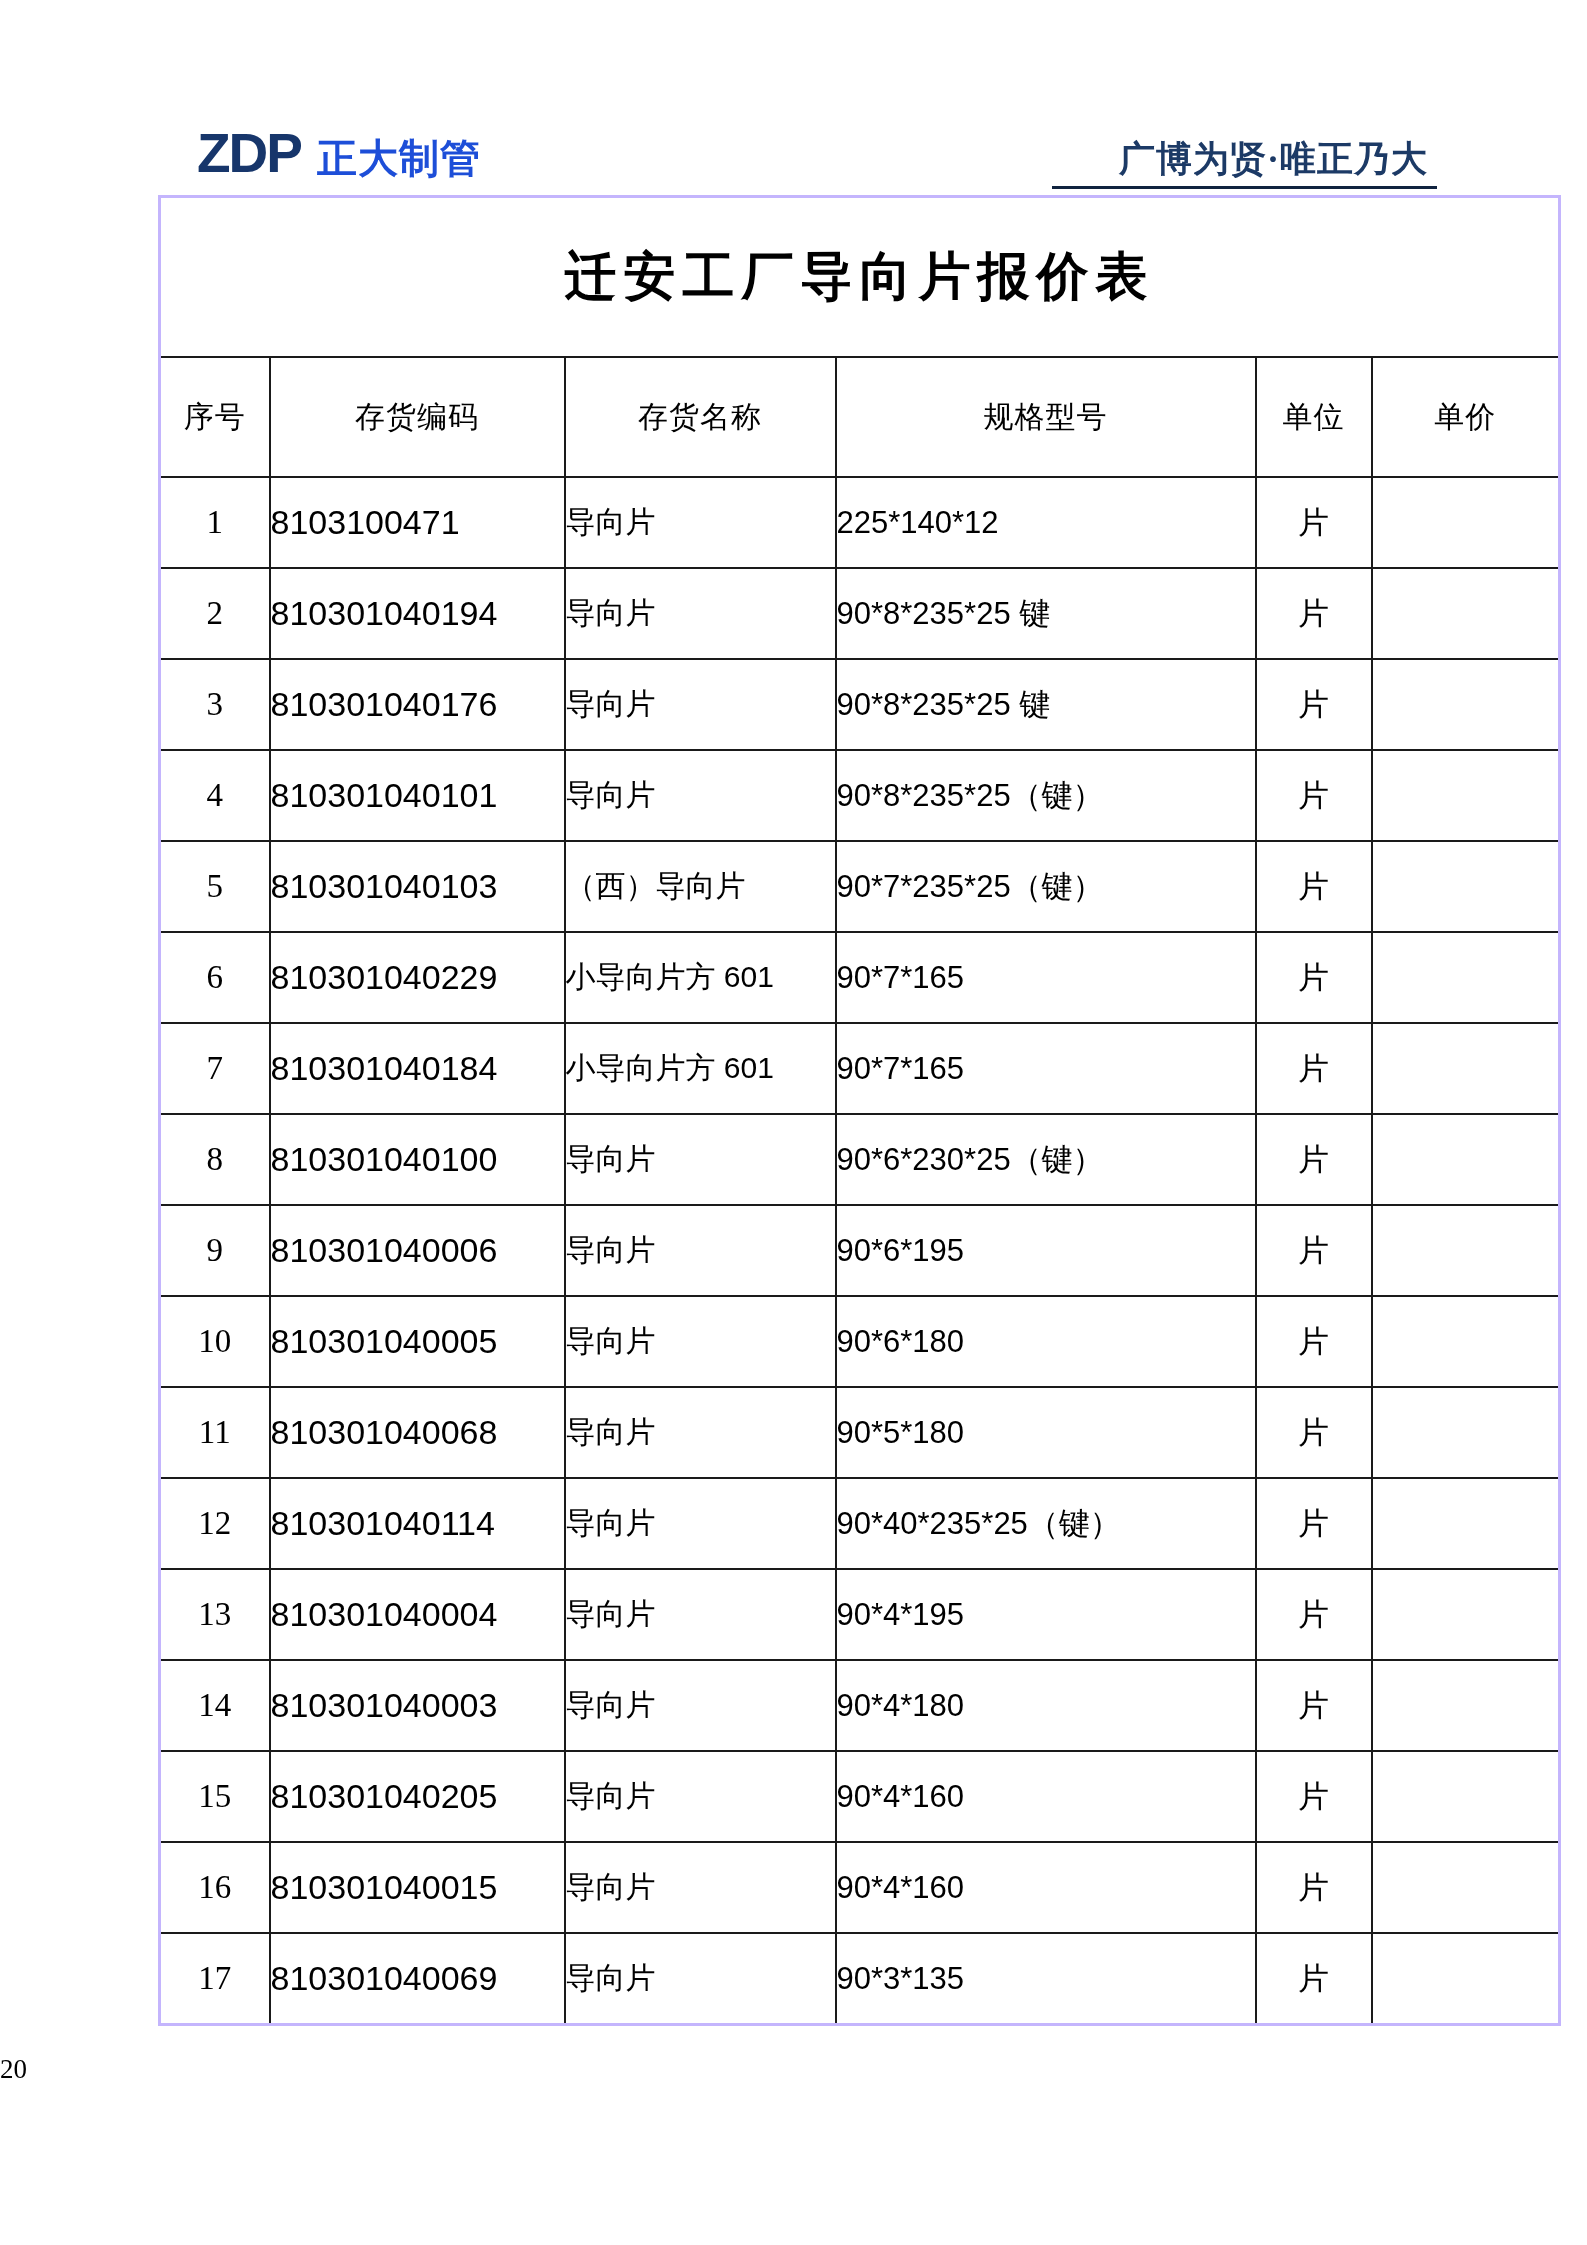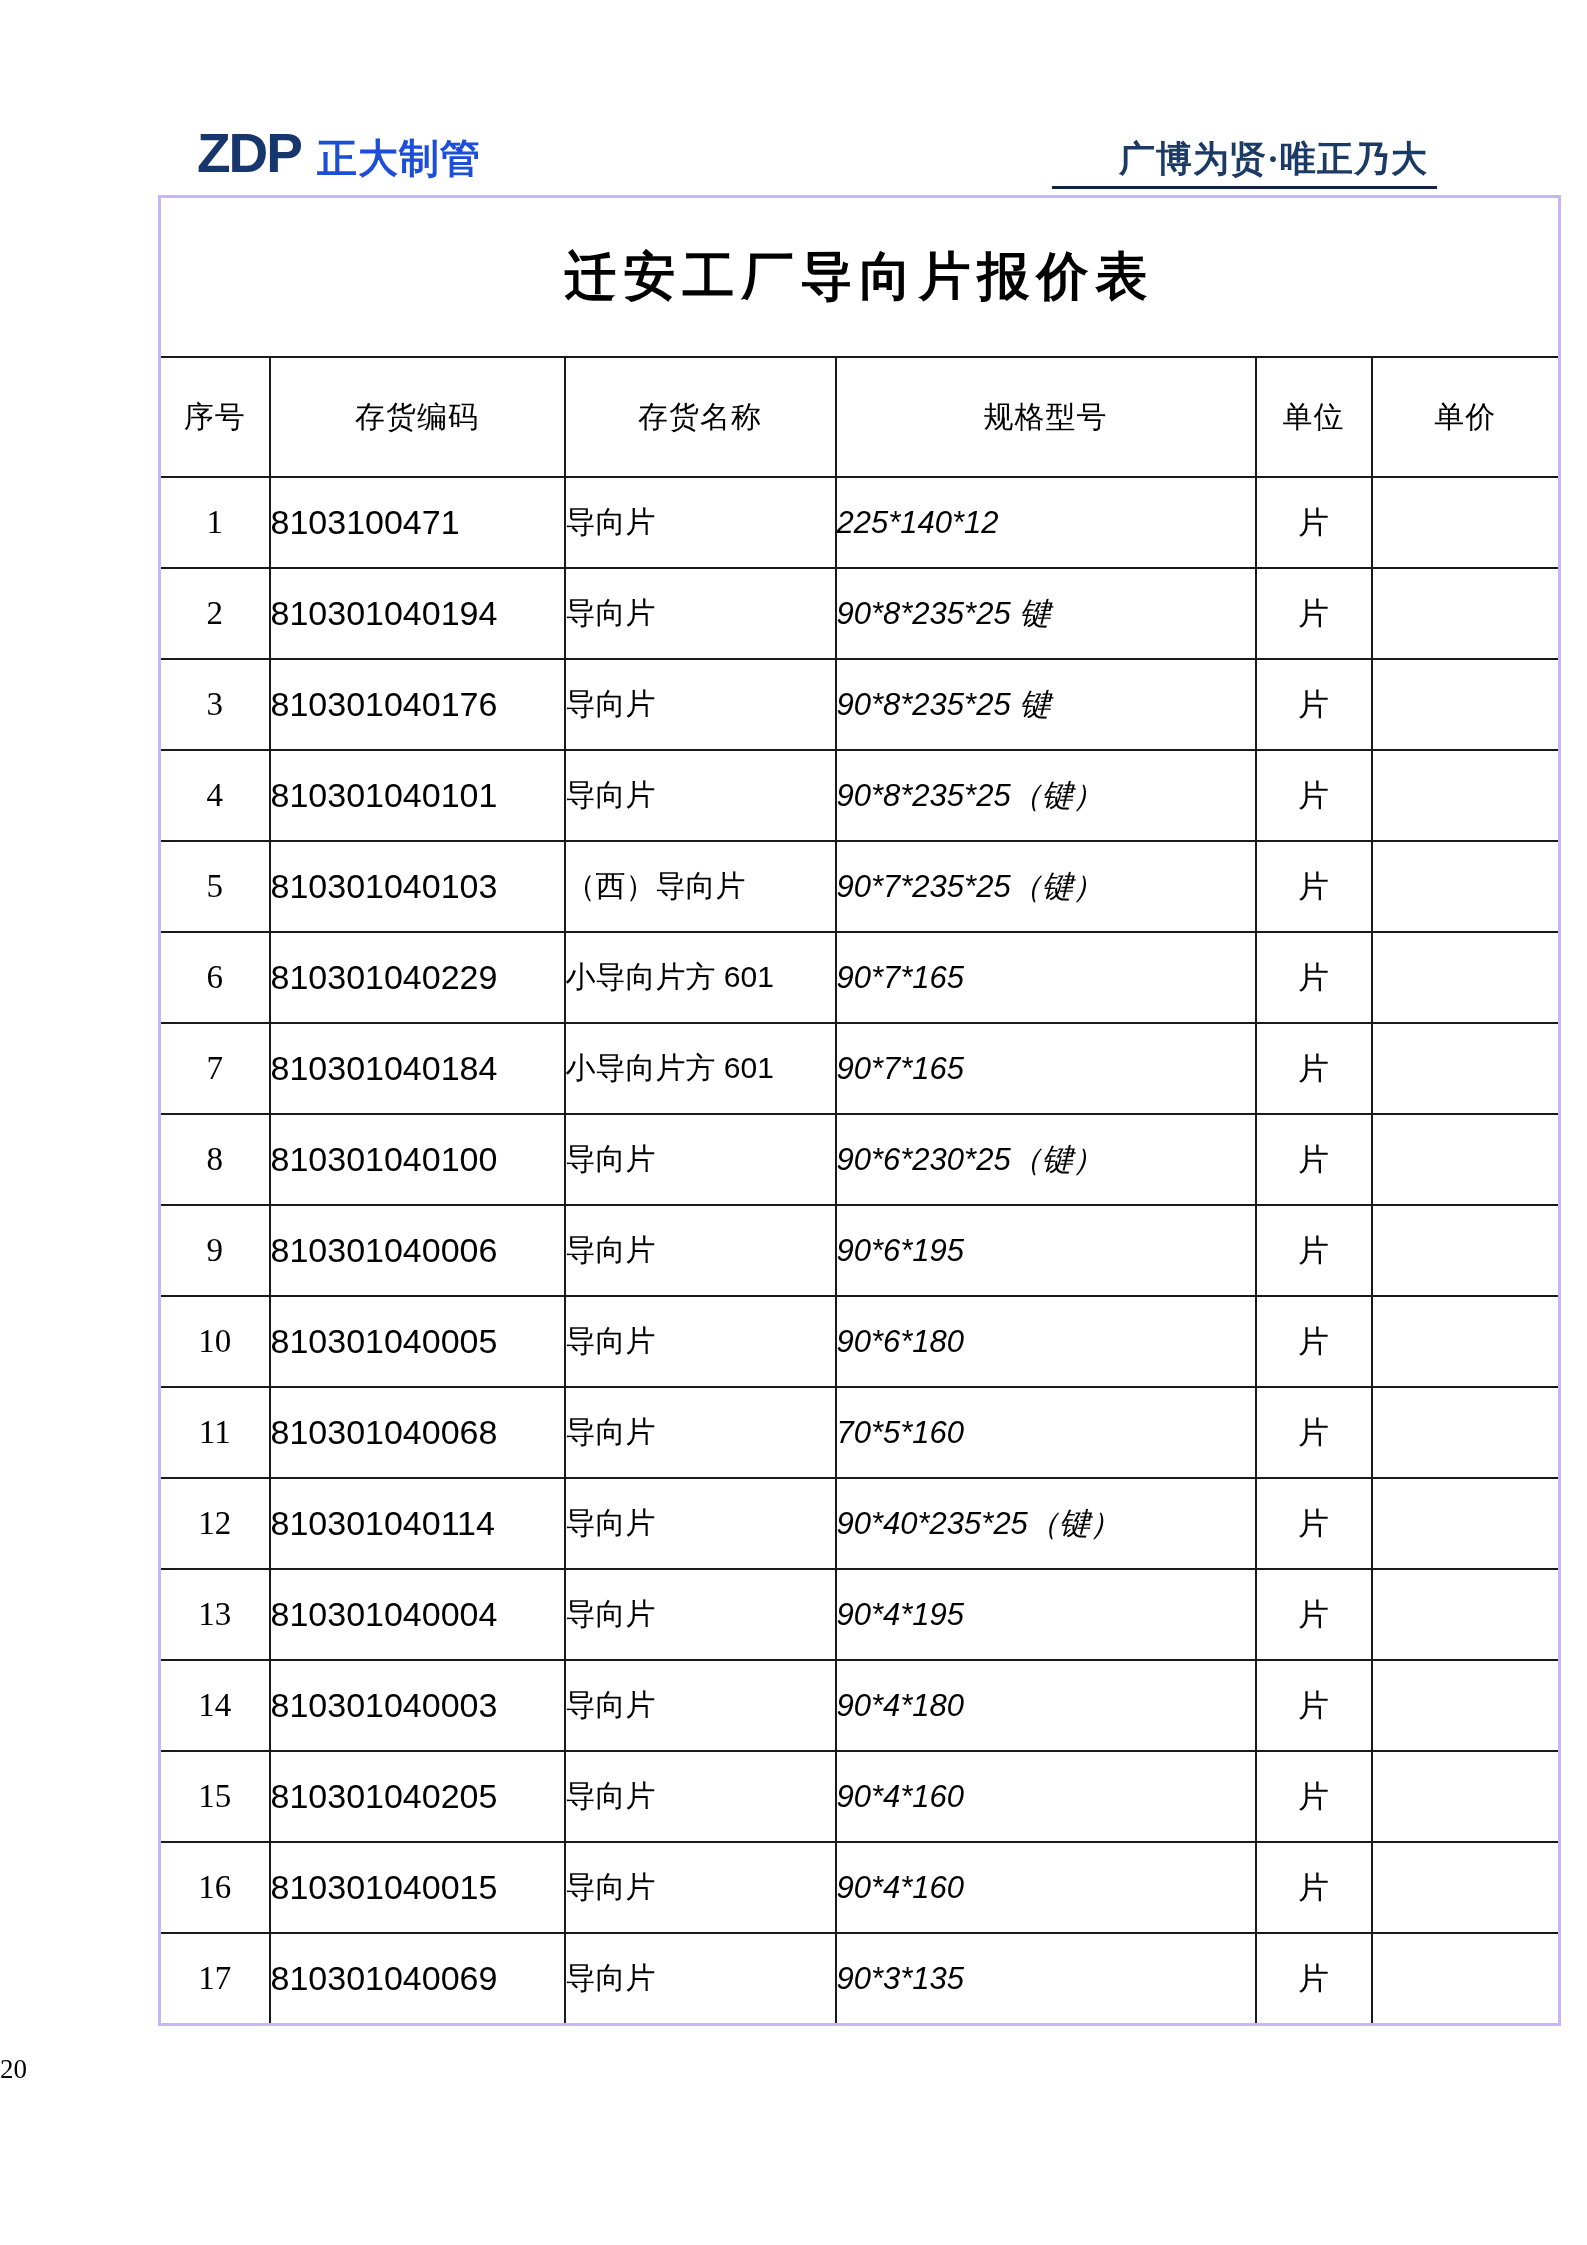--- a/index.html
+++ b/index.html
@@ -71,21 +71,20 @@
     font-family:"Liberation Sans", sans-serif;font-size:34px;
     padding-left:16px;
   }
   .cell-name{
     font-family:"Liberation Sans", sans-serif;font-size:30px;
     padding-left:15px;
   }
   .cell-spec{
     font-family:"Liberation Sans", sans-serif;font-size:31px;
     padding-left:15px;
-    font-style:italic;
   }
   .cell-unit{
     text-align:center;
     font-family:"Liberation Serif", serif;font-size:31px;
   }
   .cell-price{font-size:31px;}
   
   .page-number{
     position:absolute;left:0;right:0;top:2054px;
     text-align:left;
@@ -206,21 +205,21 @@
           <td class="cell-code">810301040005</td>
           <td class="cell-name">导向片</td>
           <td class="cell-spec">90*6*180</td>
           <td class="cell-unit">片</td>
           <td class="cell-price"></td>
         </tr>
         <tr class="data-row">
           <td class="cell-no">11</td>
           <td class="cell-code">810301040068</td>
           <td class="cell-name">导向片</td>
-          <td class="cell-spec">70*5*160</td>
+          <td class="cell-spec">90*5*180</td>
           <td class="cell-unit">片</td>
           <td class="cell-price"></td>
         </tr>
         <tr class="data-row">
           <td class="cell-no">12</td>
           <td class="cell-code">810301040114</td>
           <td class="cell-name">导向片</td>
           <td class="cell-spec">90*40*235*25（键）</td>
           <td class="cell-unit">片</td>
           <td class="cell-price"></td>

